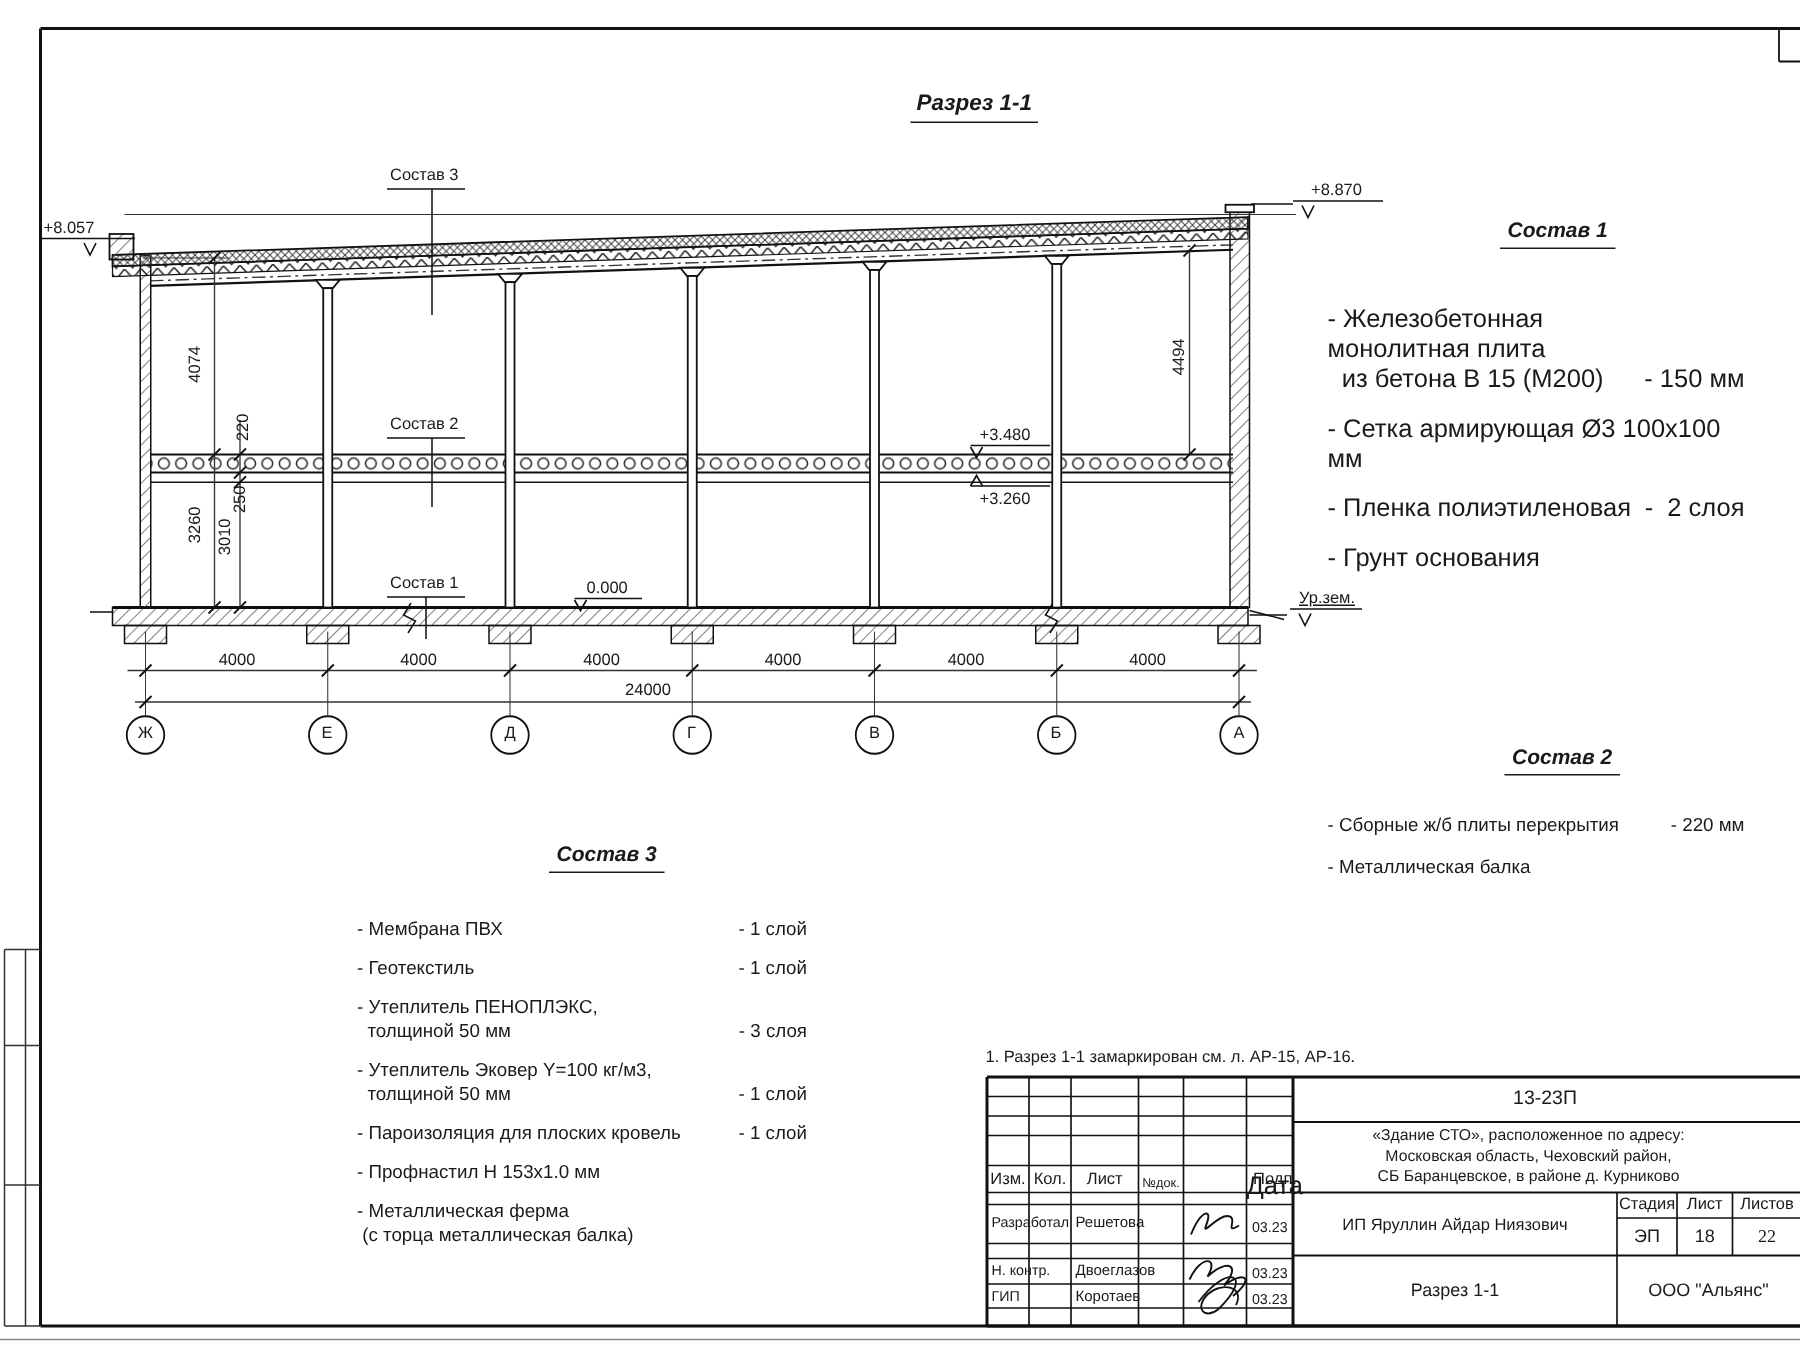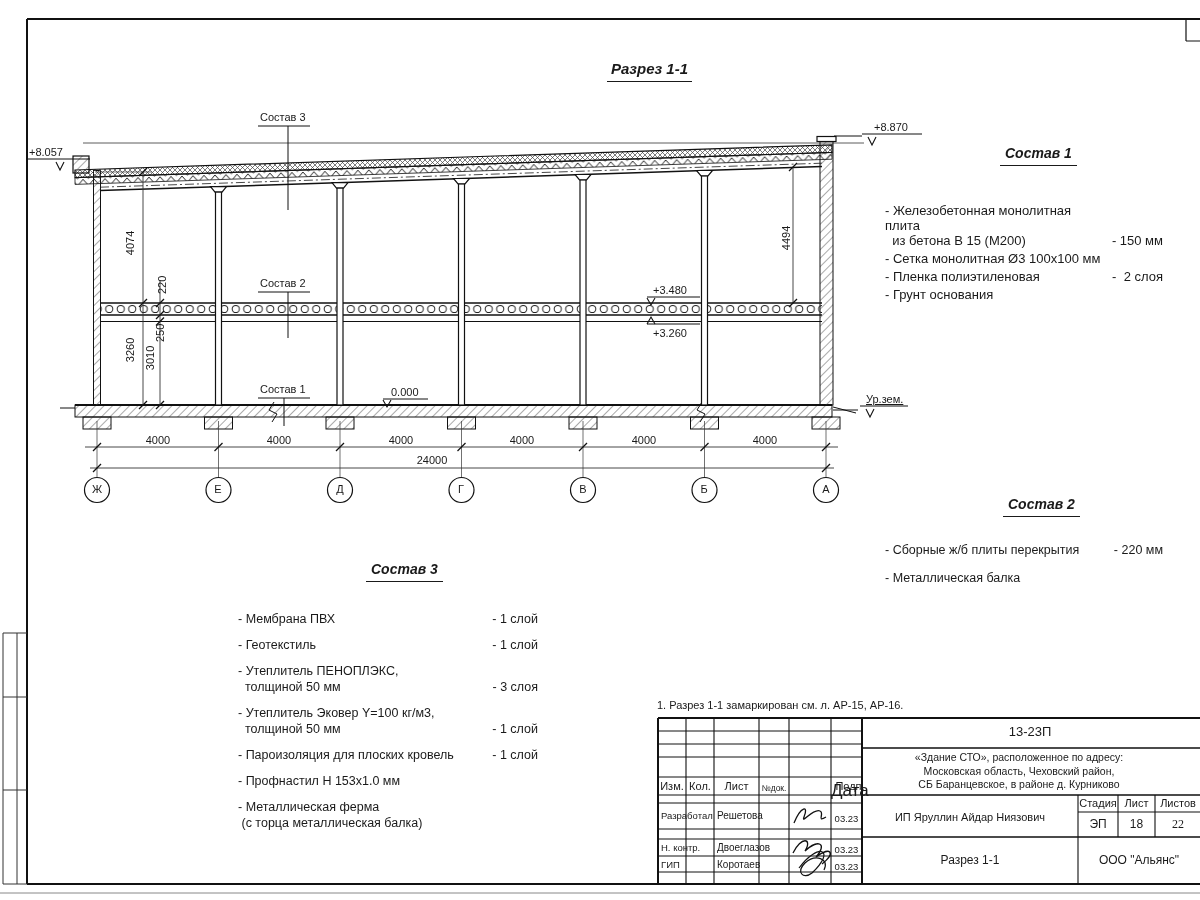--- a/index.html
+++ b/index.html
@@ -208,28 +208,28 @@
 
 <div class="t c" style="left:85px;top:483px;width:24px;font-size:11px;">Ж</div>
 <div class="t c" style="left:206px;top:483px;width:24px;font-size:11px;">Е</div>
 <div class="t c" style="left:328px;top:483px;width:24px;font-size:11px;">Д</div>
 <div class="t c" style="left:449px;top:483px;width:24px;font-size:11px;">Г</div>
 <div class="t c" style="left:571px;top:483px;width:24px;font-size:11px;">В</div>
 <div class="t c" style="left:692px;top:483px;width:24px;font-size:11px;">Б</div>
 <div class="t c" style="left:814px;top:483px;width:24px;font-size:11px;">А</div>
 
 <div class="t hd" style="left:1000px;top:145px;font-size:14px;">Состав 1</div>
-<div class="lst" style="left:885px;top:203px;width:278px;gap:3px;font-size:13px;">
+<div class="lst" style="left:885px;top:203px;width:278px;gap:13px;font-size:17px;">
   <div class="li">
         <span class="t2" style="white-space:pre-line;">- Железобетонная  монолитная плита
 &nbsp;&nbsp;из бетона В 15 (М200)</span>
         <span class="q">- 150 мм</span>
       </div>
   <div class="li">
-        <span class="t2" style="white-space:pre-line;">- Сетка монолитная Ø3 100х100 мм</span>
+        <span class="t2" style="white-space:pre-line;">- Сетка армирующая Ø3 100х100 мм</span>
         <span class="q"></span>
       </div>
   <div class="li">
         <span class="t2" style="white-space:pre-line;">- Пленка полиэтиленовая</span>
         <span class="q">-  2 слоя</span>
       </div>
   <div class="li">
         <span class="t2" style="white-space:pre-line;">- Грунт основания</span>
         <span class="q"></span>
       </div>

